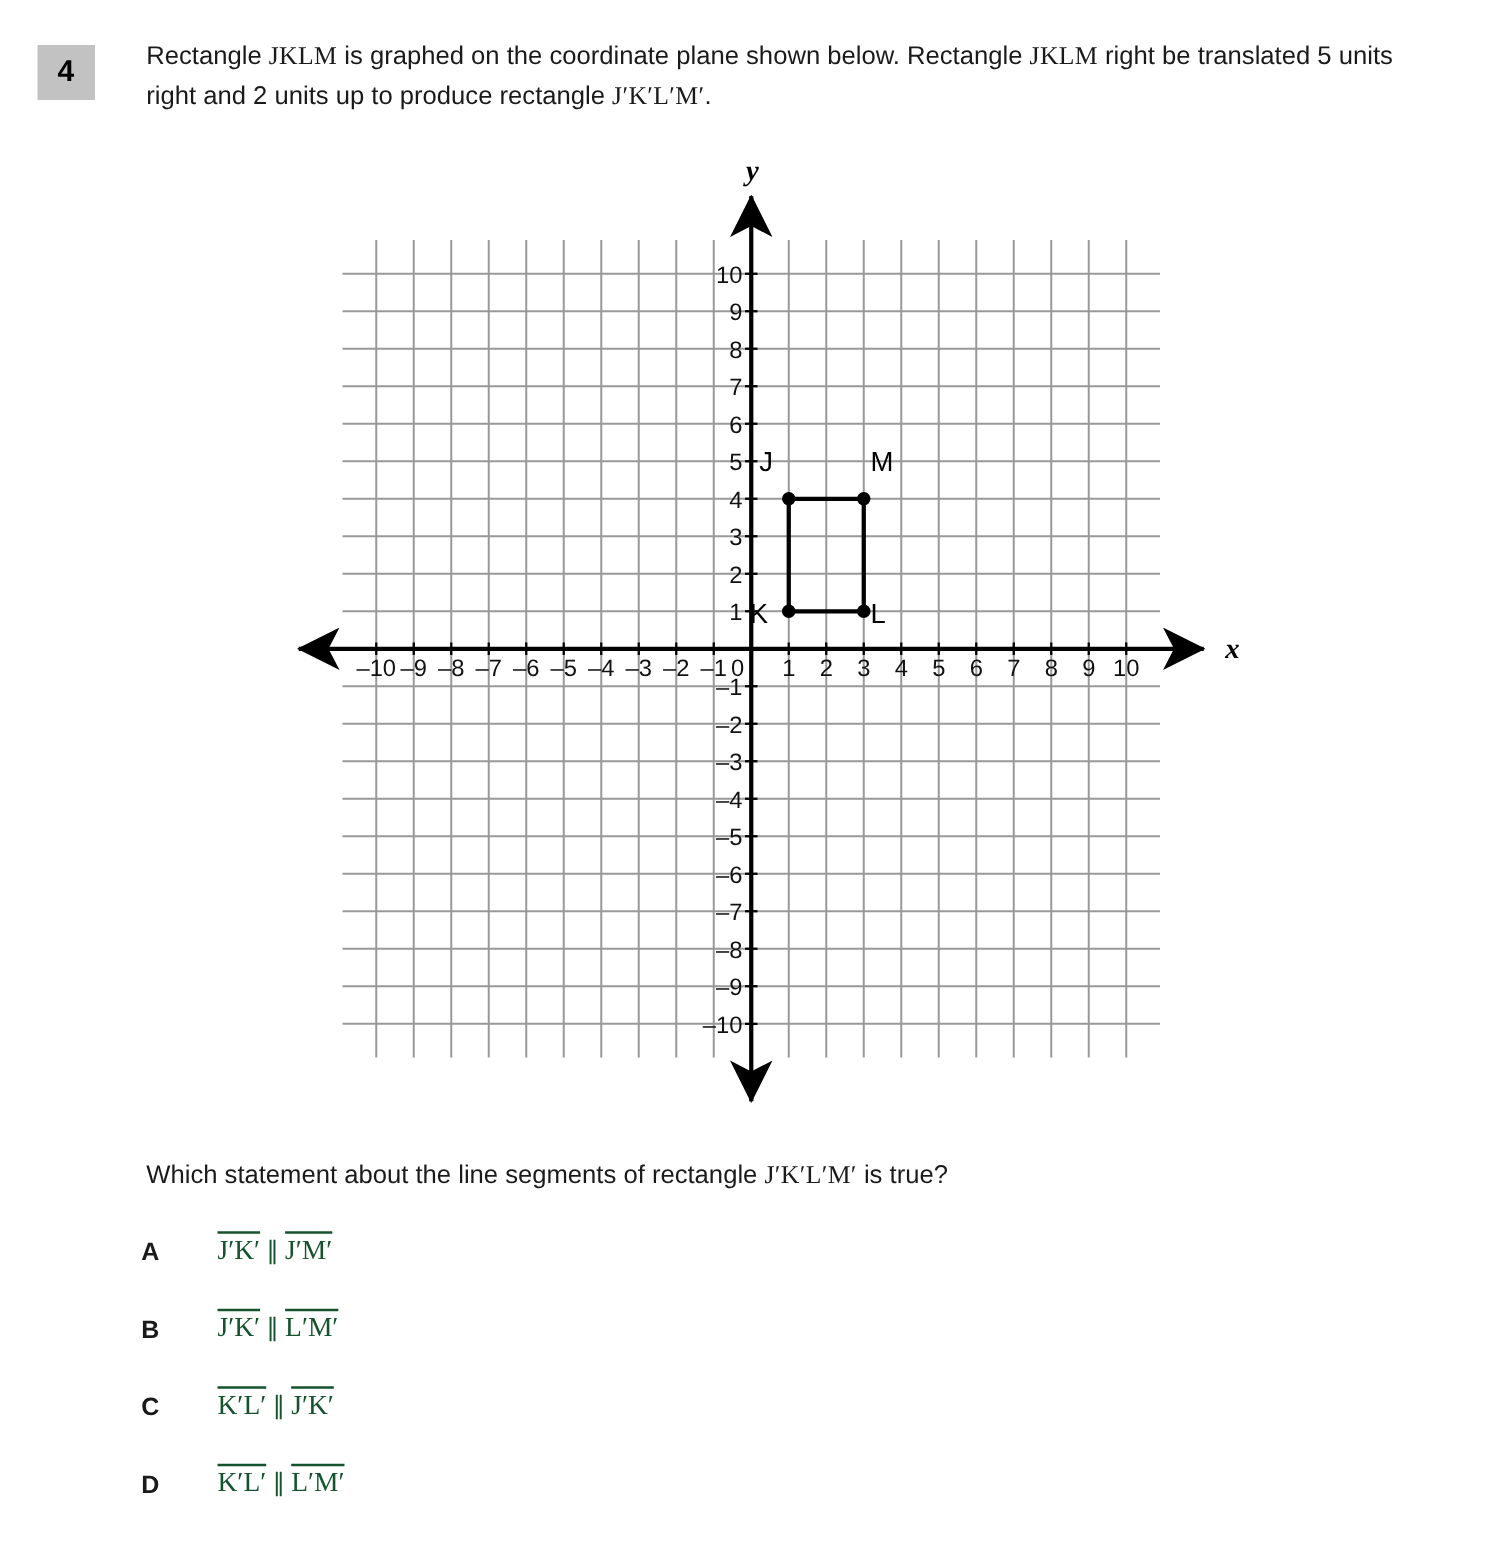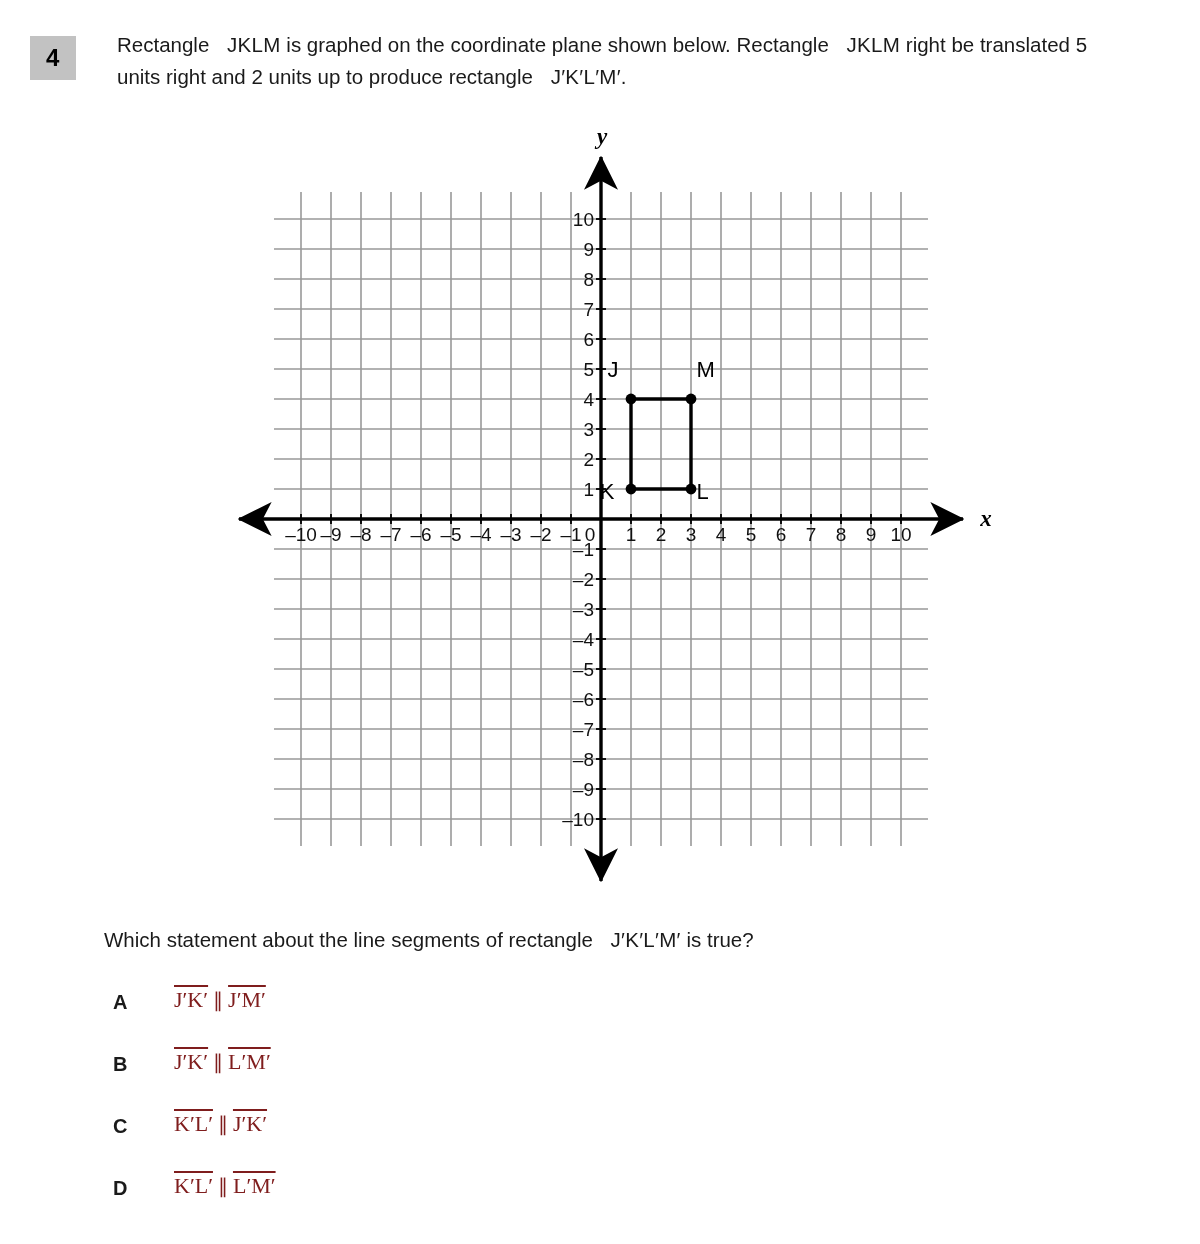--- a/index.html
+++ b/index.html
@@ -42,23 +42,22 @@
   .q-stem {
     position: absolute;
     left: 117px;
     top: 29px;
     width: 1010px;
     font-size: 20.5px;
     line-height: 32px;
     color: #1a1a1a;
   }
   .serif-name {
-    font-family: Liberation Sans, sans-serif;
+    font-family: Liberation Serif, serif;
     letter-spacing: 0.3px;
-    margin-left: 12px;
   }
 
   
   .plane-wrap {
     position: absolute;
     left: 0;
     top: 120px;
     width: 1200px;
     height: 770px;
   }
@@ -69,21 +68,21 @@
     width: 790px;
     height: 770px;
   }
   .plane svg {
     display: block;
   }
 
   
   .sub-question {
     position: absolute;
-    left: 104px;
+    left: 117px;
     top: 925px;
     font-size: 20.5px;
     line-height: 30px;
     color: #1a1a1a;
     text-align: center;
   }
   .choices {
     position: absolute;
     left: 113px;
     top: 985px;
@@ -101,21 +100,21 @@
     font-size: 20px;
     font-weight: bold;
     color: #1a1a1a;
   }
   .choice-text {
     position: absolute;
     left: 60px;
     top: 2px;
     font-family: "Liberation Serif", serif;
     font-size: 22px;
-    color: #7f1d1d;
+    color: #14532d;
     white-space: nowrap;
   }
   .seg {
     text-decoration: overline;
     padding: 0 1px;
   }
   .par {
     padding: 0 4px;
     font-size: 20px;
   }

